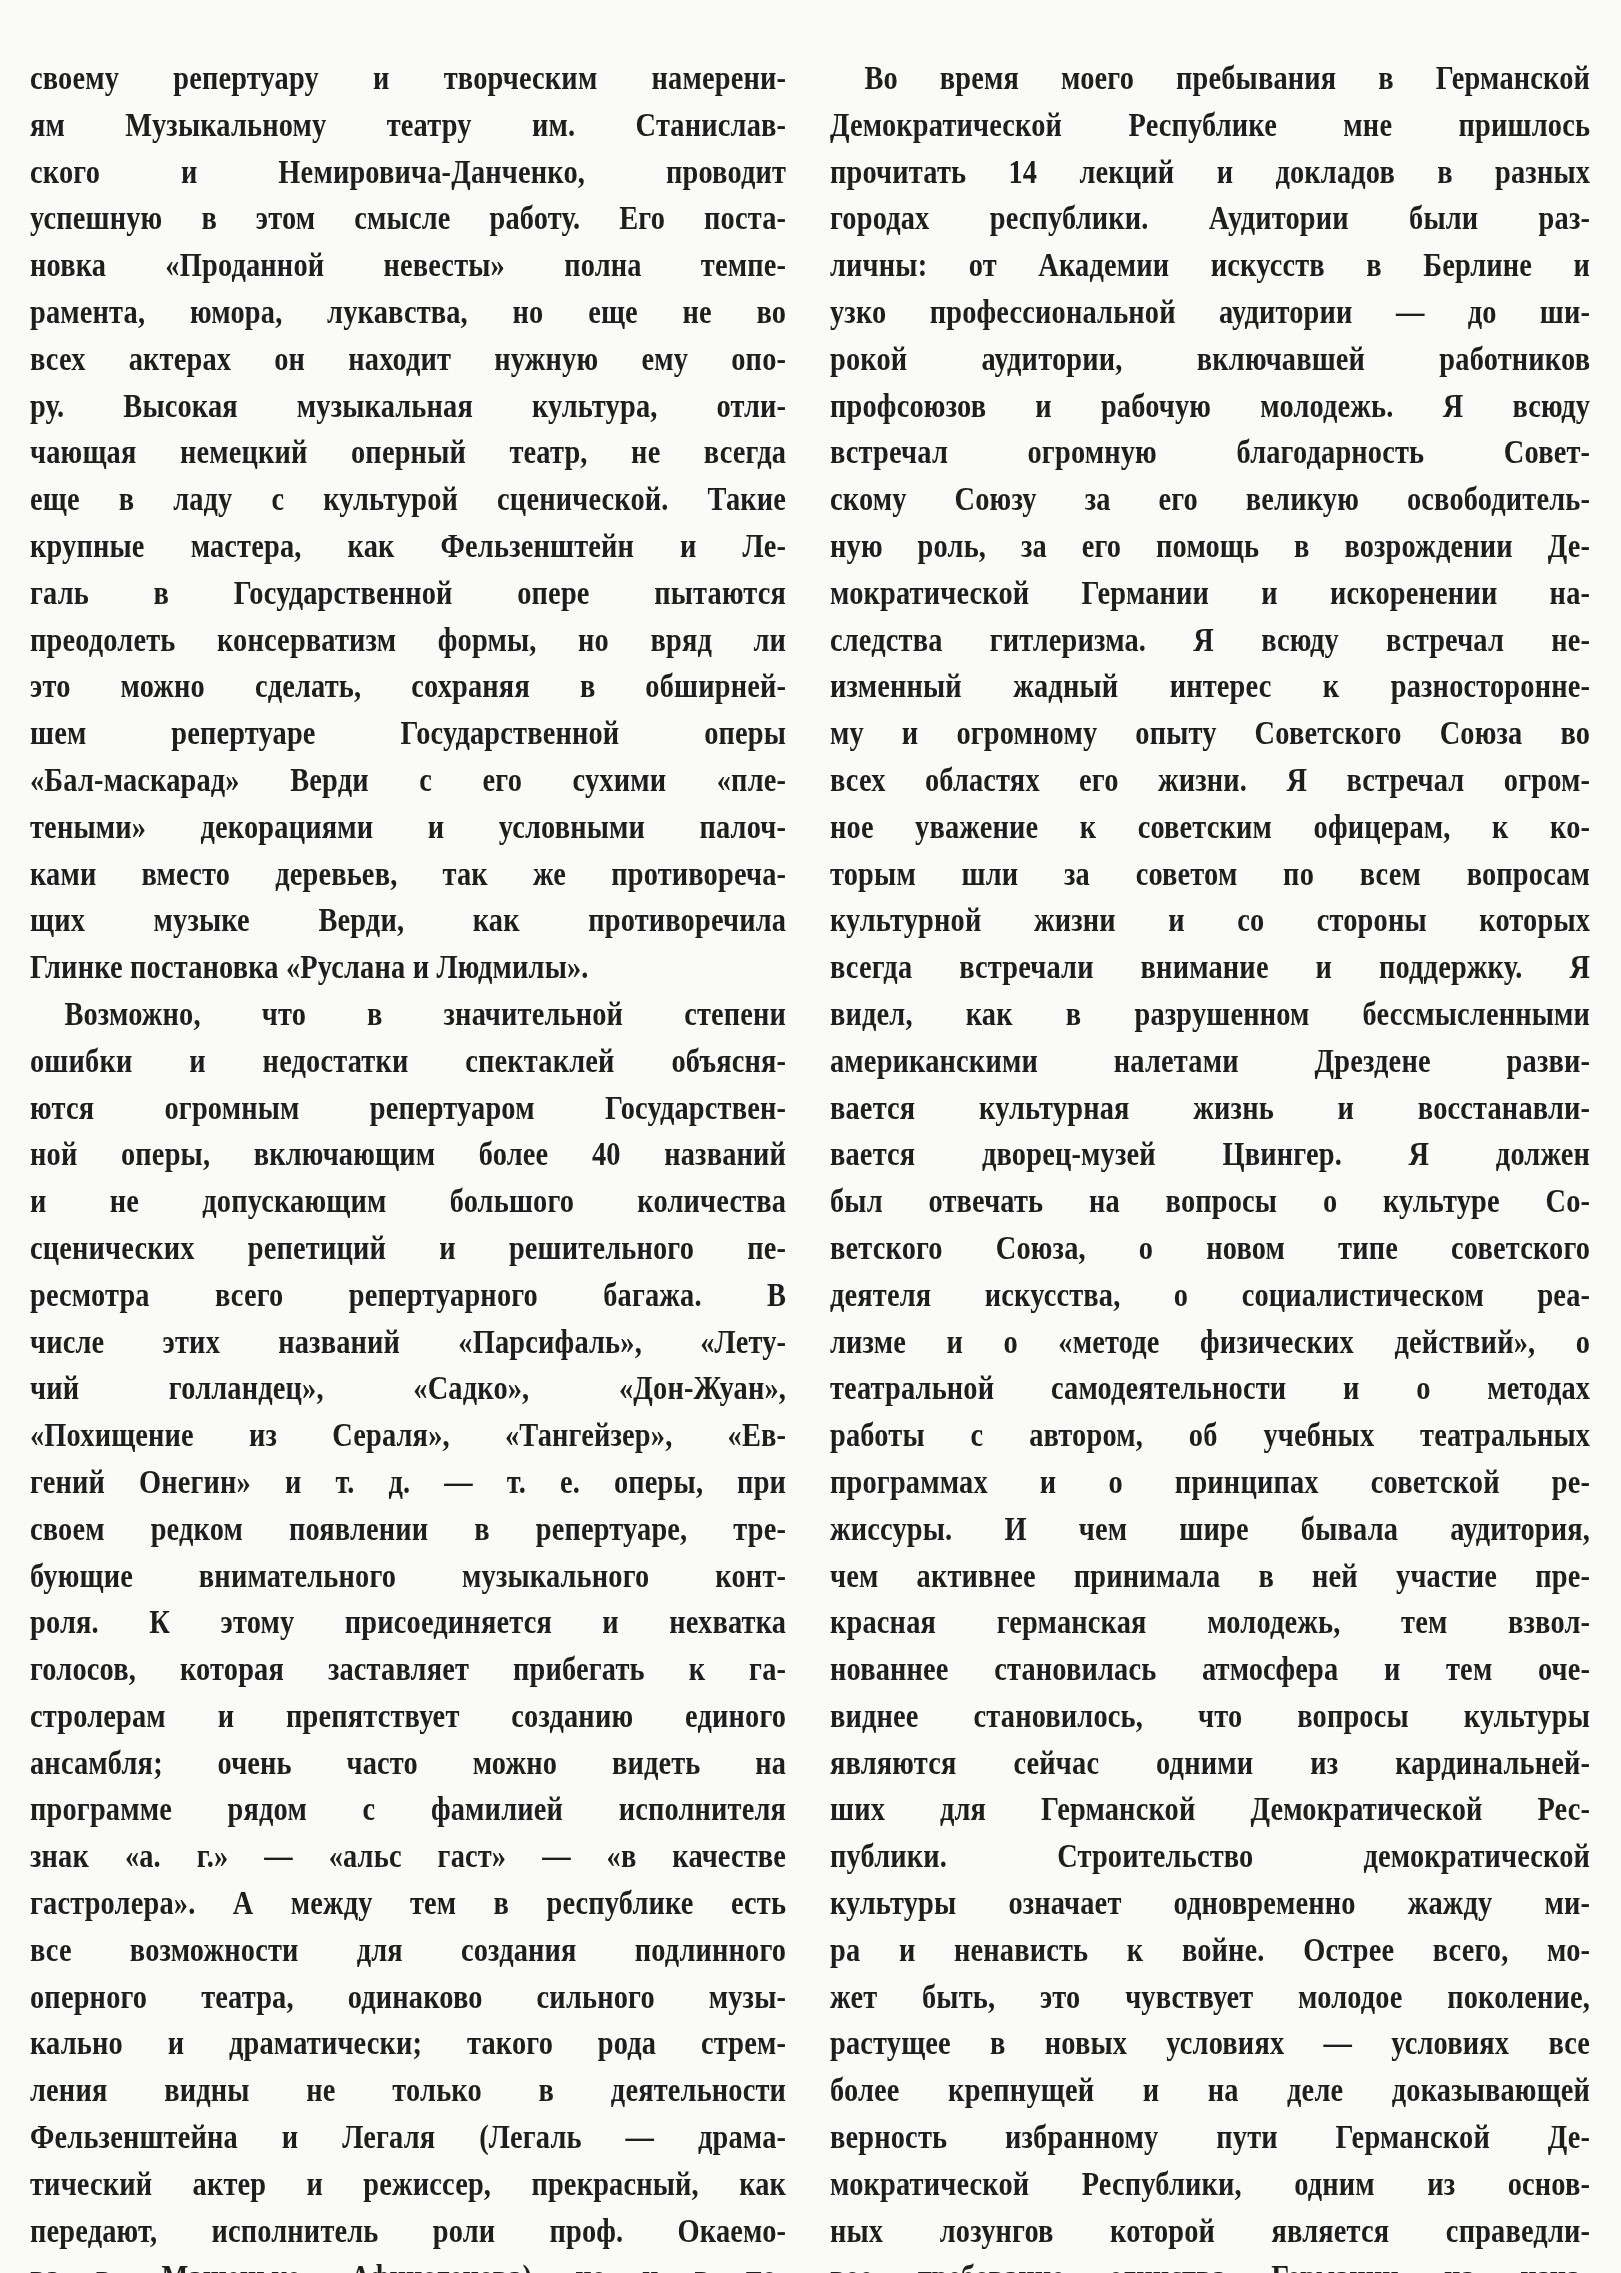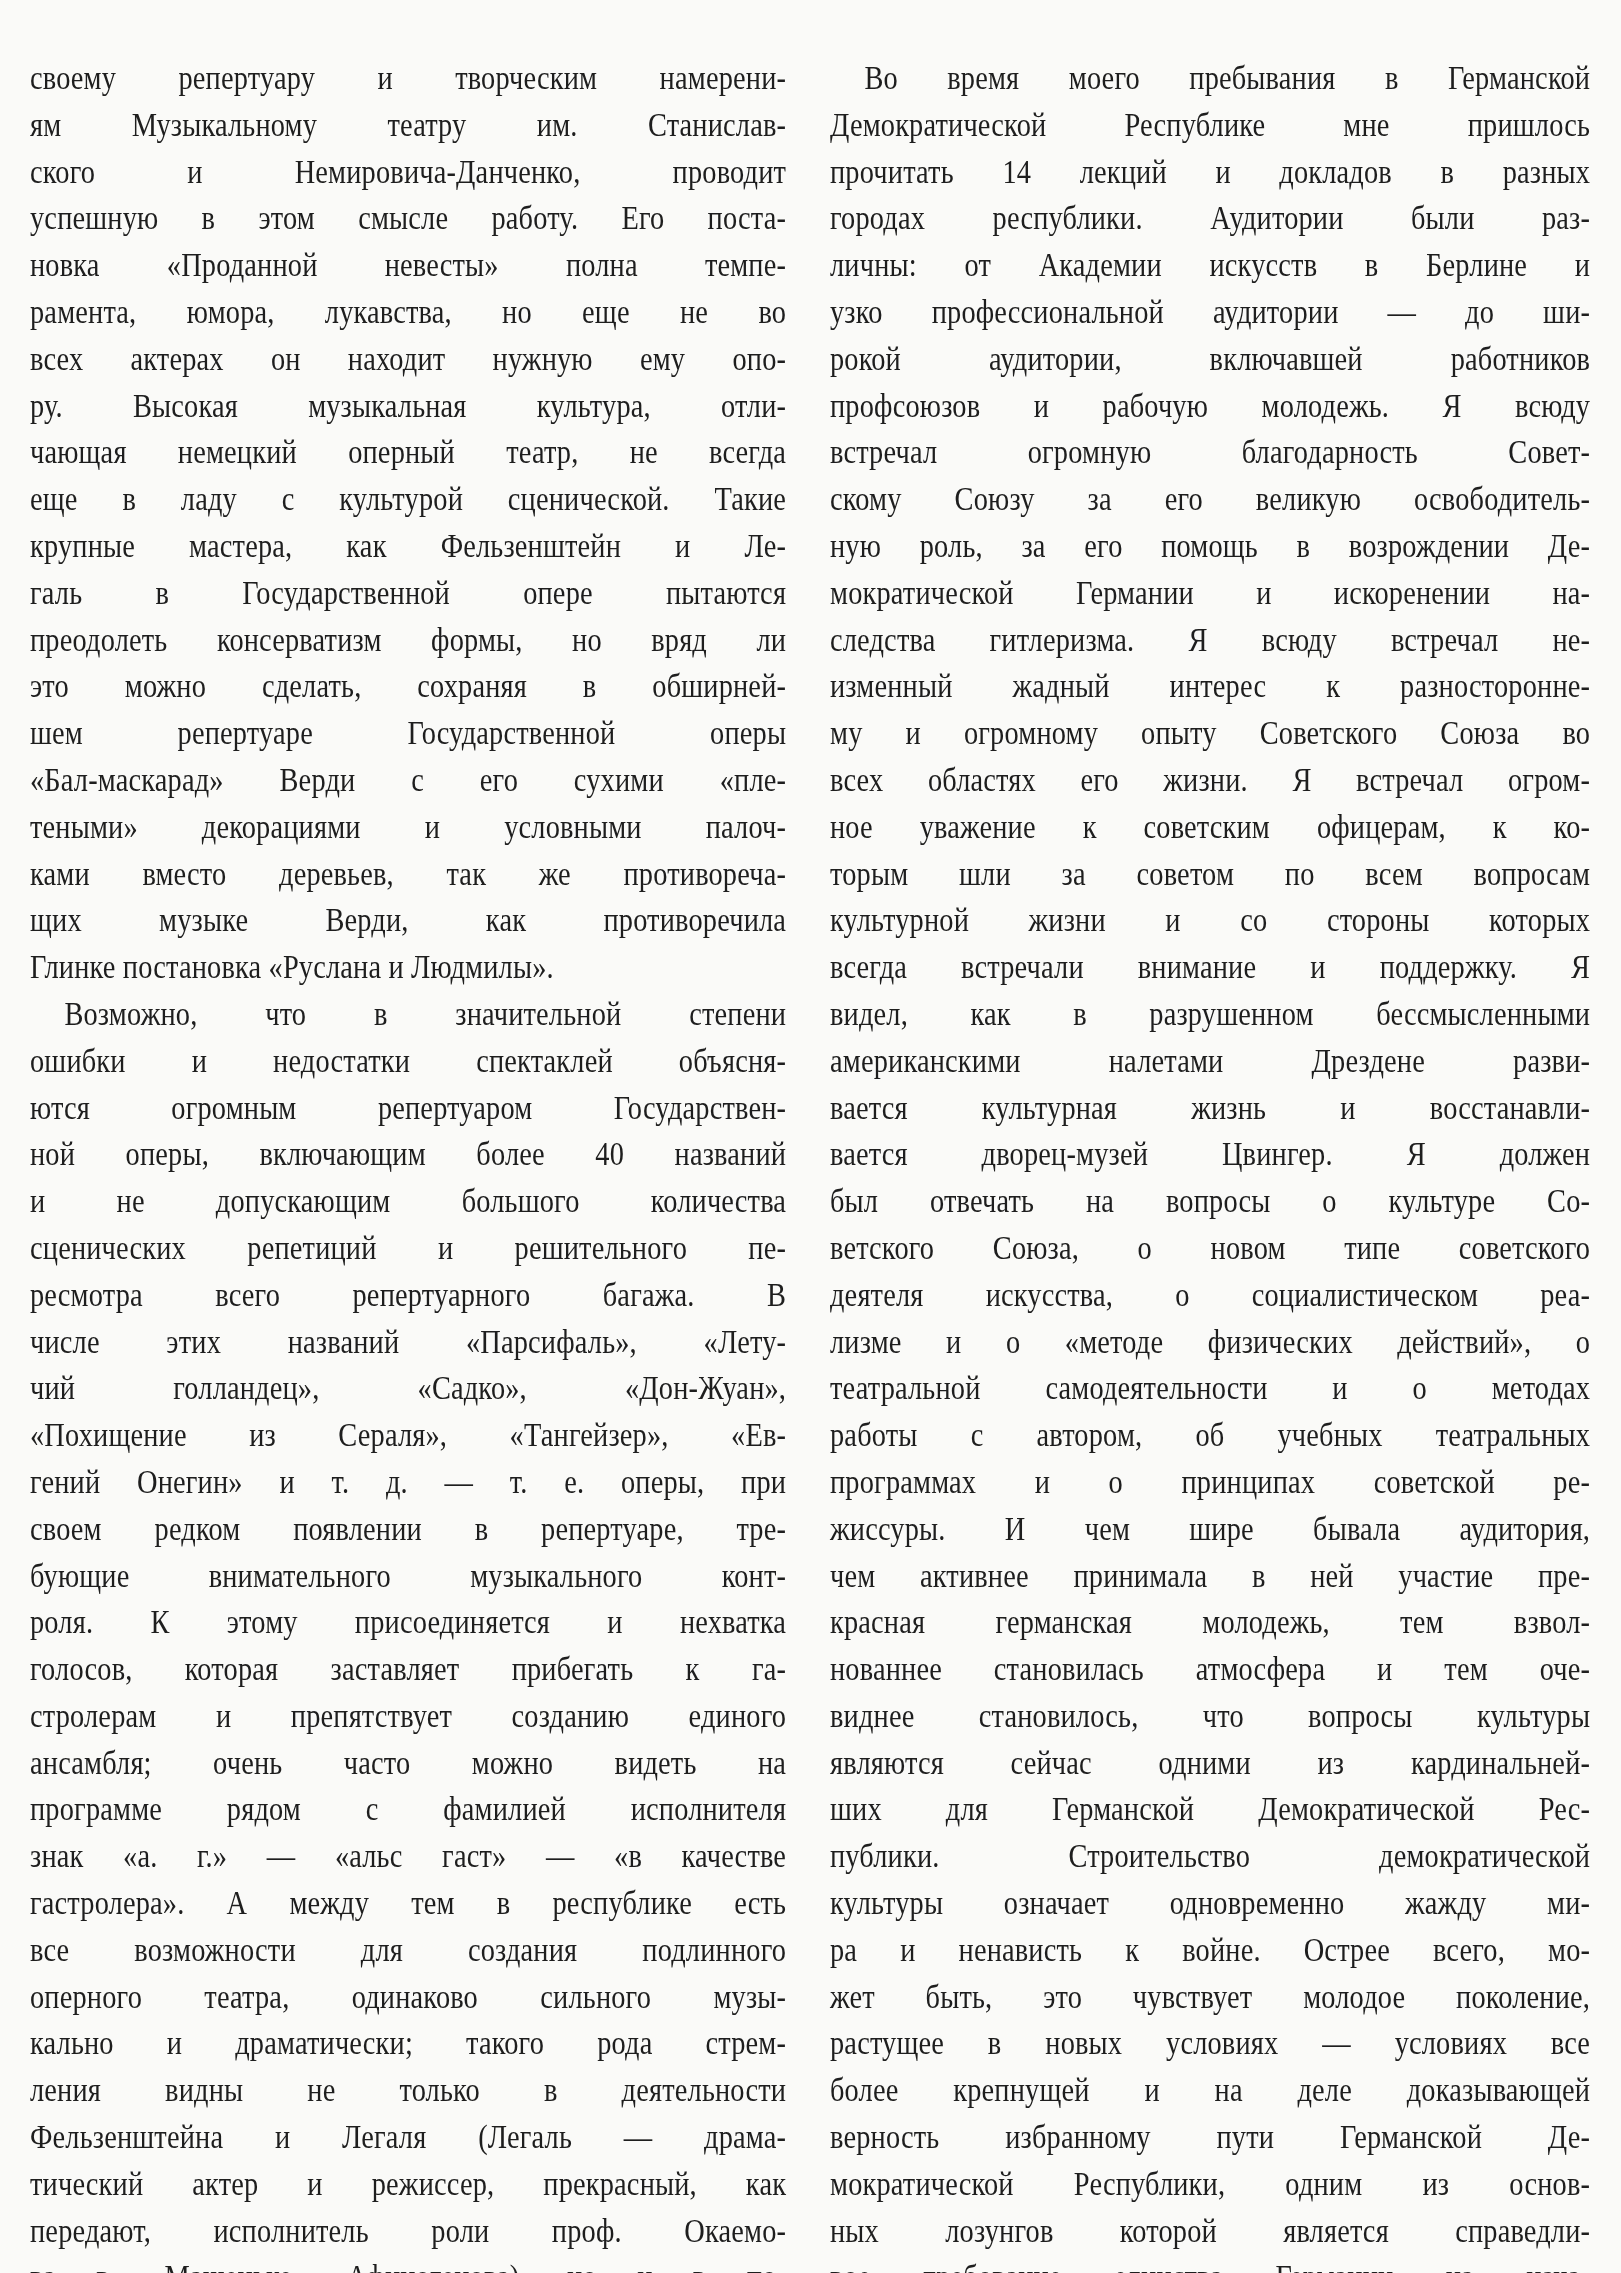--- a/index.html
+++ b/index.html
@@ -14,20 +14,21 @@
       overflow: hidden;
       color: #1e1e1e;
       font-family: "Liberation Serif", "DejaVu Serif", serif;
     }
     .page {
       position: absolute;
       left: 0;
       top: 0;
       width: 1621px;
       height: 2273px;
+      font-weight: bold;
     }
     .column {
       position: absolute;
       top: 55px;
     }
     .col-left {
       left: 30px;
       width: 756px;
     }
     .col-right {

